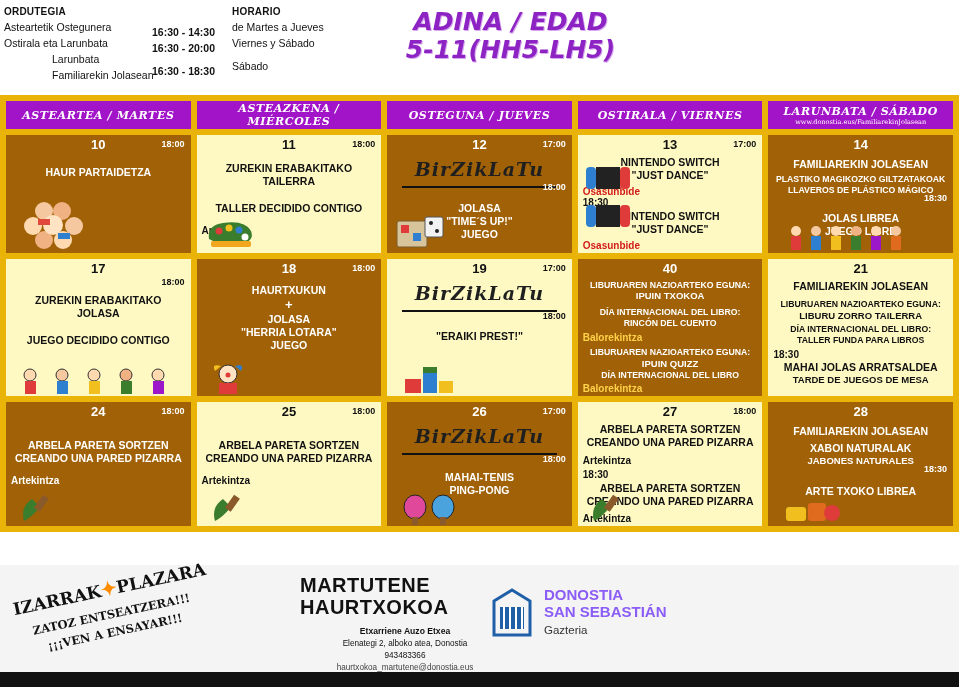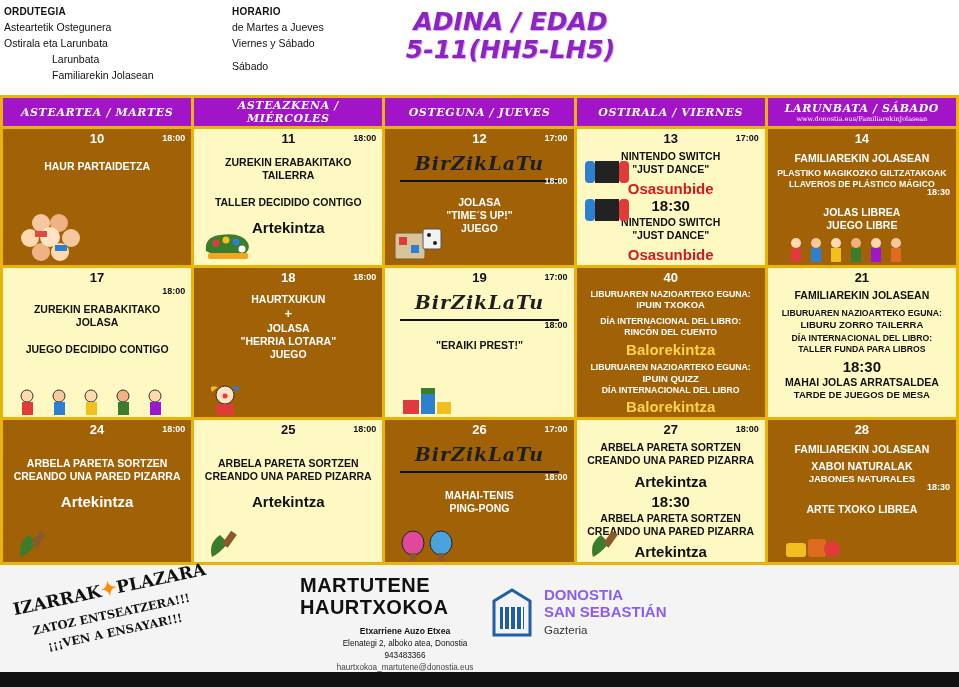--- a/index.html
+++ b/index.html
@@ -40,38 +40,38 @@
     font-family:"DejaVu Serif", serif;
   }
   .month-es {
     color:#9a35d8; font-weight:bold; font-style:italic; font-size:24px;
     margin-top:-4px; text-shadow:1px 1px 0 #e4c6f5;
     font-family:"DejaVu Serif", serif;
   }
 
   
   .cal { width:959px; border-collapse:collapse; table-layout:fixed; }
-  .cal td, .cal th { border:3px solid #eab308; }
+  .cal td, .cal th { border:6px solid #eab308; }
   .dayhead {
     background:#a214c8; color:#ffffff; height:20px;
     font-size:11px; font-weight:bold; font-style:italic;
     text-align:center; letter-spacing:0.6px;
     font-family:"DejaVu Serif", serif;
   }
   .dayhead .sub { display:block; font-size:6.5px; font-weight:normal; font-style:normal; letter-spacing:0; }
   .cell { height:100px; vertical-align:top; position:relative; padding:3px 5px 2px 5px; }
   .purple { background:#a16207; color:#ffffff; }
   .light  { background:#fef9c3; color:#111111; }
   .daynum { position:absolute; top:2px; left:50%; transform:translateX(-50%); font-size:13px; font-weight:bold; }
   .timeTR { position:absolute; top:4px; right:6px; font-size:9px; font-weight:bold; }
   .timeMID { position:absolute; right:6px; font-size:9px; font-weight:bold; }
   .ev { text-align:center; font-size:10.5px; font-weight:bold; line-height:1.25; }
   .ev.sm { font-size:9.5px; }
   .ev.xs { font-size:8.7px; }
-  .tagline { text-align:center; font-size:15px; font-weight:bold; }
+  .tagline { text-align:left; font-size:10px; font-weight:bold; }
   .plus { font-size:13px; font-weight:bold; }
 
   
   .birzik {
     text-align:center; font-family:"DejaVu Serif", serif;
     font-weight:bold; font-style:italic; font-size:19px;
     color:#1f1f1f; letter-spacing:1px;
   }
   .rulebar { height:2px; background:#111; margin:6px 10px 4px 10px; }
   .art { position:absolute; }
@@ -105,20 +105,25 @@
 
   <div class="header">
     <div class="hdr-left">
       <div class="hdr-title">ORDUTEGIA</div>
       <div class="hdr-line">Asteartetik Ostegunera</div>
       <div class="hdr-line">Ostirala eta Larunbata</div>
       <div class="hdr-line hdr-indent">Larunbata</div>
       <div class="hdr-line hdr-indent">Familiarekin Jolasean</div>
     </div>
 
+    <div class="hdr-mid" style="top:22px;">
+      <div class="hdr-time">16:30 - 14:30</div>
+      <div class="hdr-time">16:30 - 20:00</div>
+      <div class="hdr-time" style="margin-top:11px;">16:30 - 18:30</div>
+    </div>
 
     <div class="hdr-h2">
       <div class="hdr-title">HORARIO</div>
       <div class="hdr-line">de Martes a Jueves</div>
       <div class="hdr-line">Viernes y Sábado</div>
       <div class="hdr-line" style="margin-top:11px;">Sábado</div>
     </div>
 
     <div class="age-box">
       <div>ADINA / EDAD</div>

